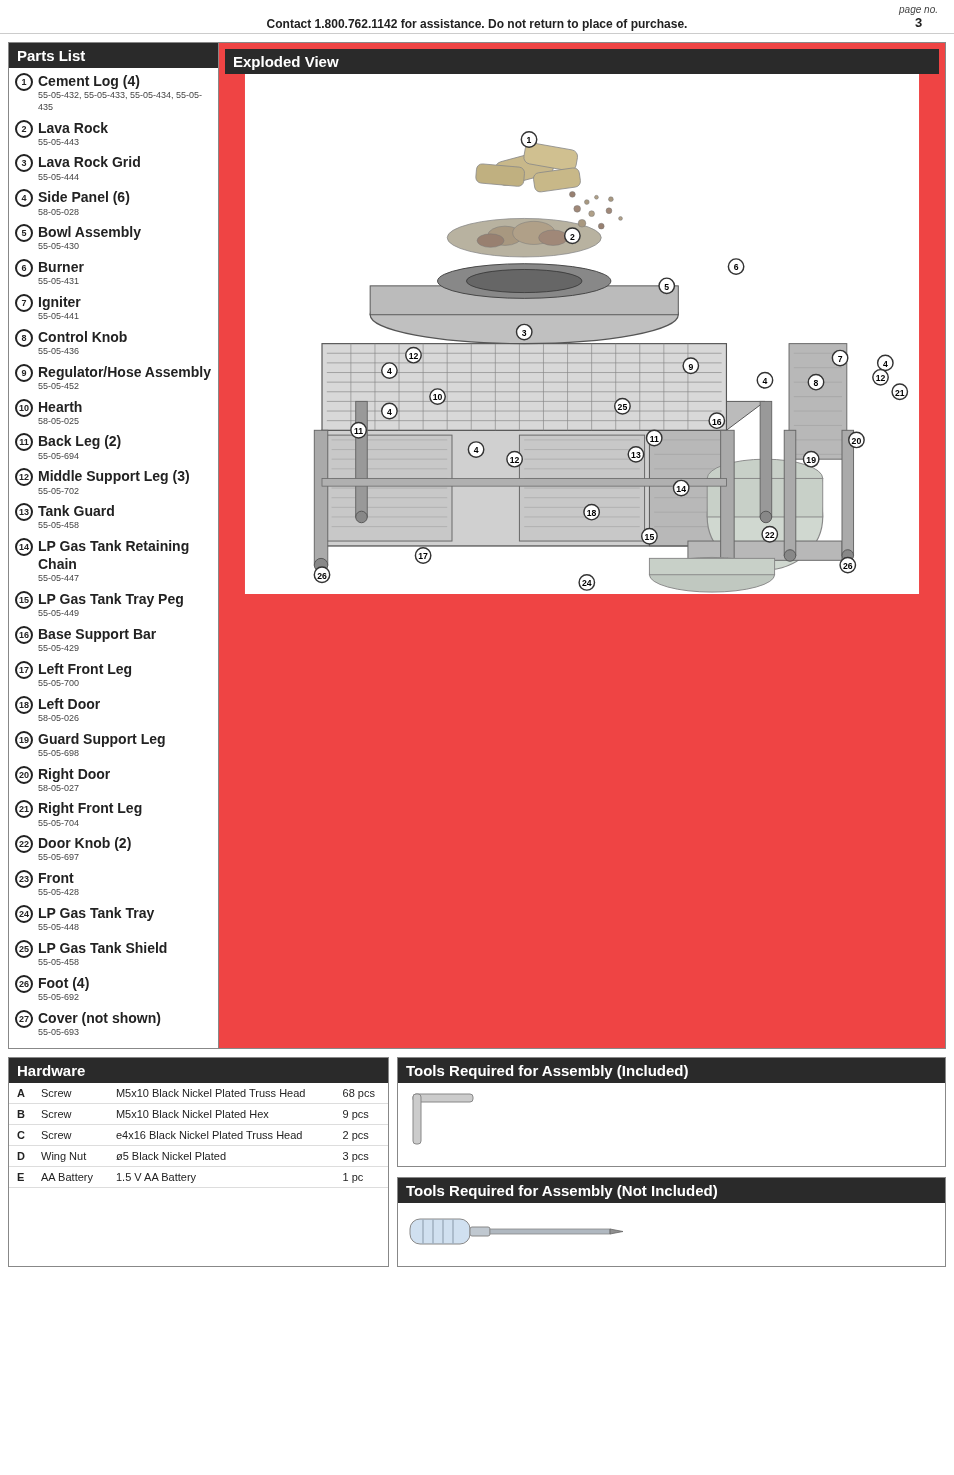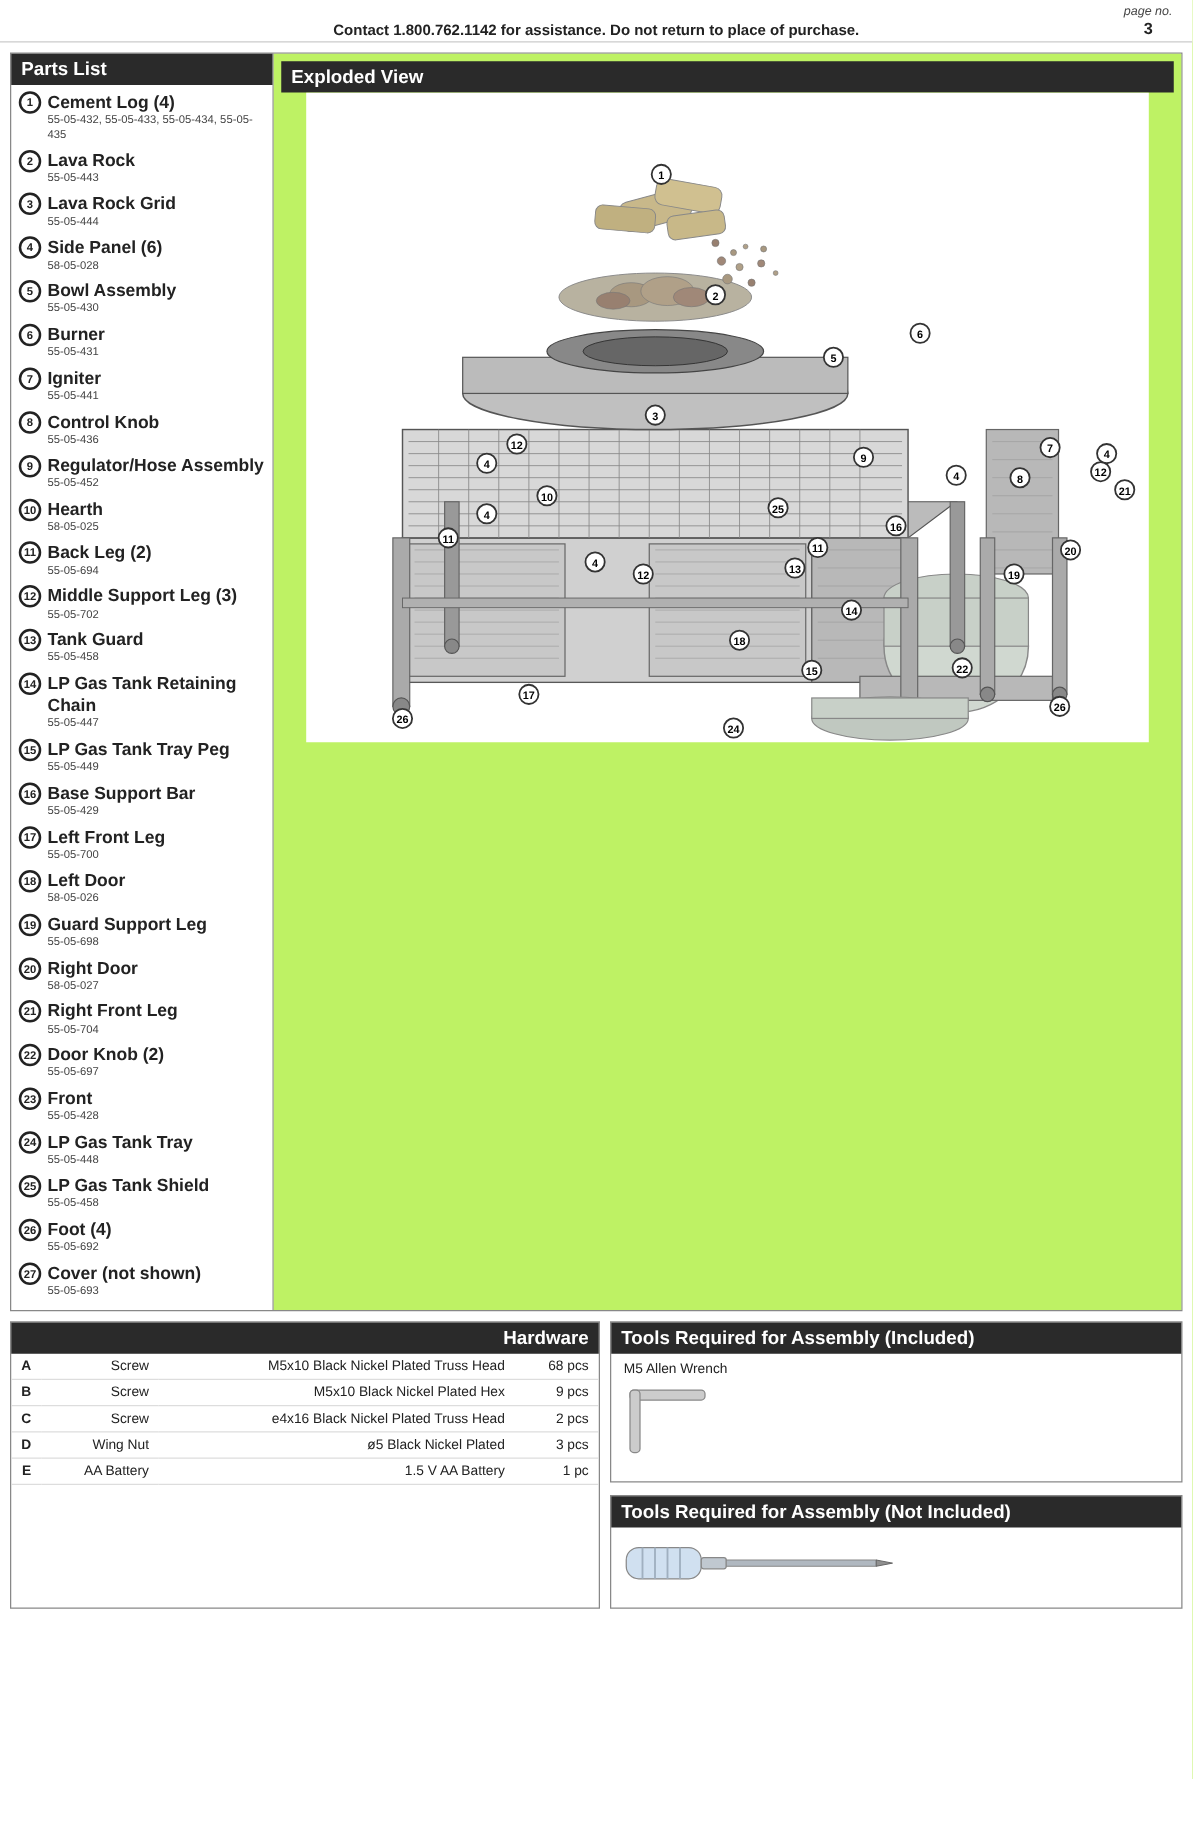--- a/index.html
+++ b/index.html
@@ -86,21 +86,21 @@
       line-height: 1.3;
     }
     .part-sku {
       font-size: 9px;
       color: #444;
       line-height: 1.3;
     }
     .exploded-view-col {
       flex: 1;
       padding: 6px;
-      background: #bef264;
+      background: #ef4444;
     }
     .exploded-view-image {
       width: 100%;
       min-height: 520px;
       position: relative;
       display: flex;
       align-items: center;
       justify-content: center;
     }
     
@@ -109,23 +109,22 @@
       height: 520px;
     }
 
     
     .bottom-section {
       display: flex;
       margin: 0 8px 8px 8px;
       gap: 8px;
     }
     .hardware-col {
-      width: 472px;
+      width: 381px;
       border: 1.5px solid #888;
-      text-align: right;
     }
     .tools-col {
       flex: 1;
       display: flex;
       flex-direction: column;
       gap: 10px;
     }
     .tools-box {
       border: 1.5px solid #888;
     }
@@ -656,23 +655,20 @@
       </table>
     </div>
 
     <div class="tools-col">
 
       <div class="tools-box">
         <div class="section-header">
           <span>Tools Required for Assembly (Included)</span>
         </div>
         <div class="tools-content">
-          <div class="tool-item">
-            <span>M5 Allen Wrench</span>
-          </div>
           
           <svg width="90" height="65" viewBox="0 0 90 65">
             <rect x="5" y="5" width="60" height="8" rx="3" fill="#ccc" stroke="#888" stroke-width="1"></rect>
             <rect x="5" y="5" width="8" height="50" rx="3" fill="#ccc" stroke="#888" stroke-width="1"></rect>
           </svg>
         </div>
       </div>
 
       <div class="tools-box">
         <div class="section-header">

